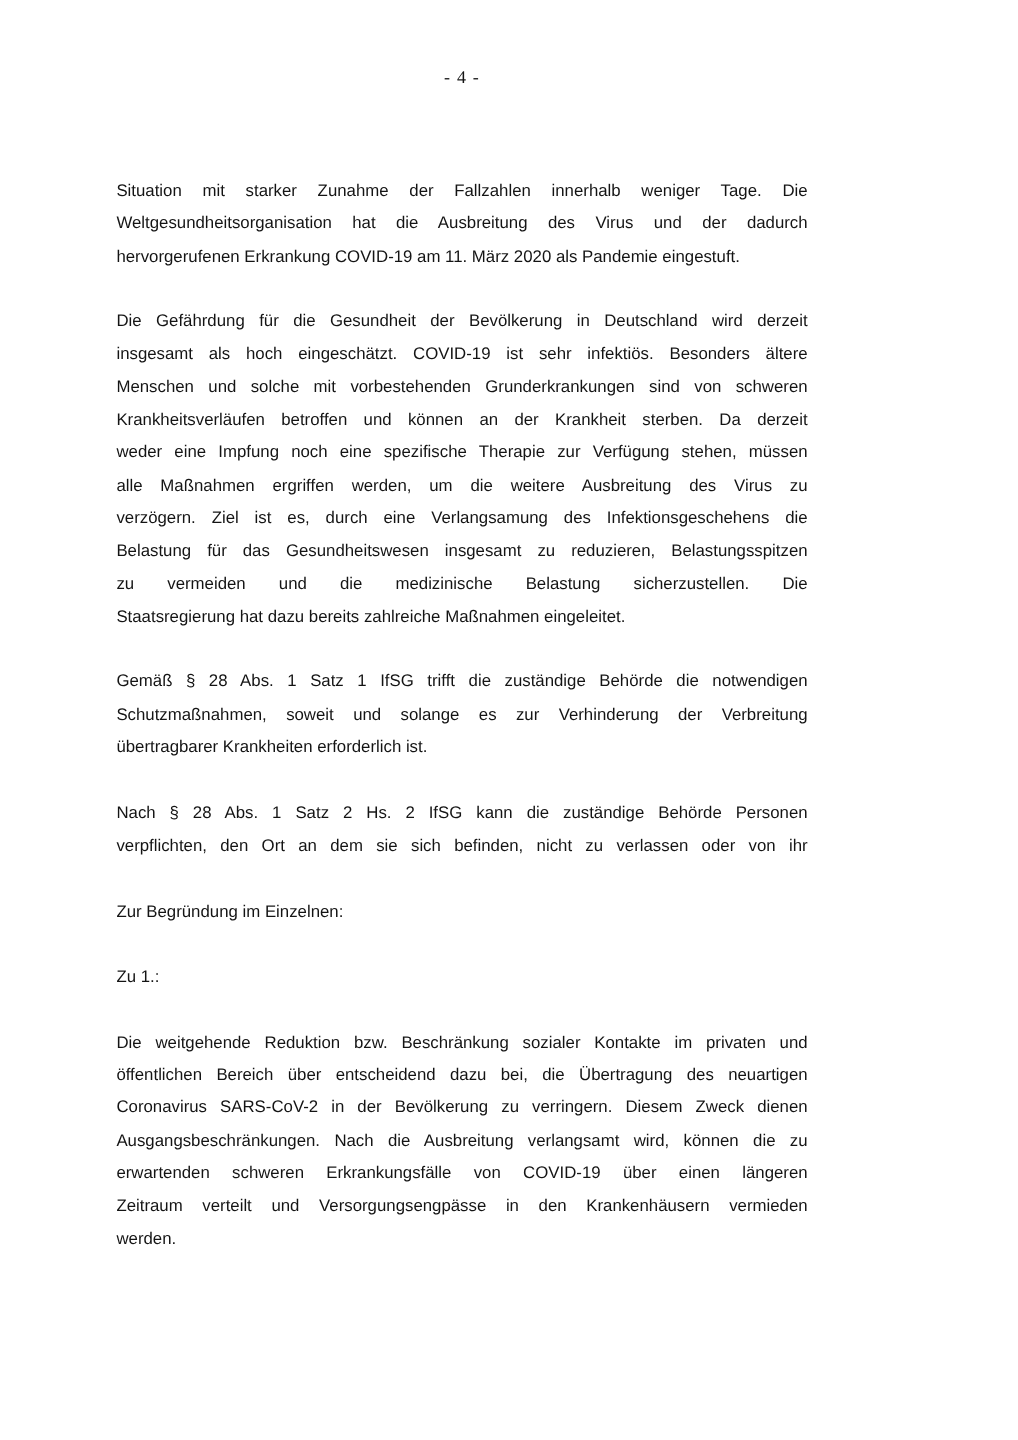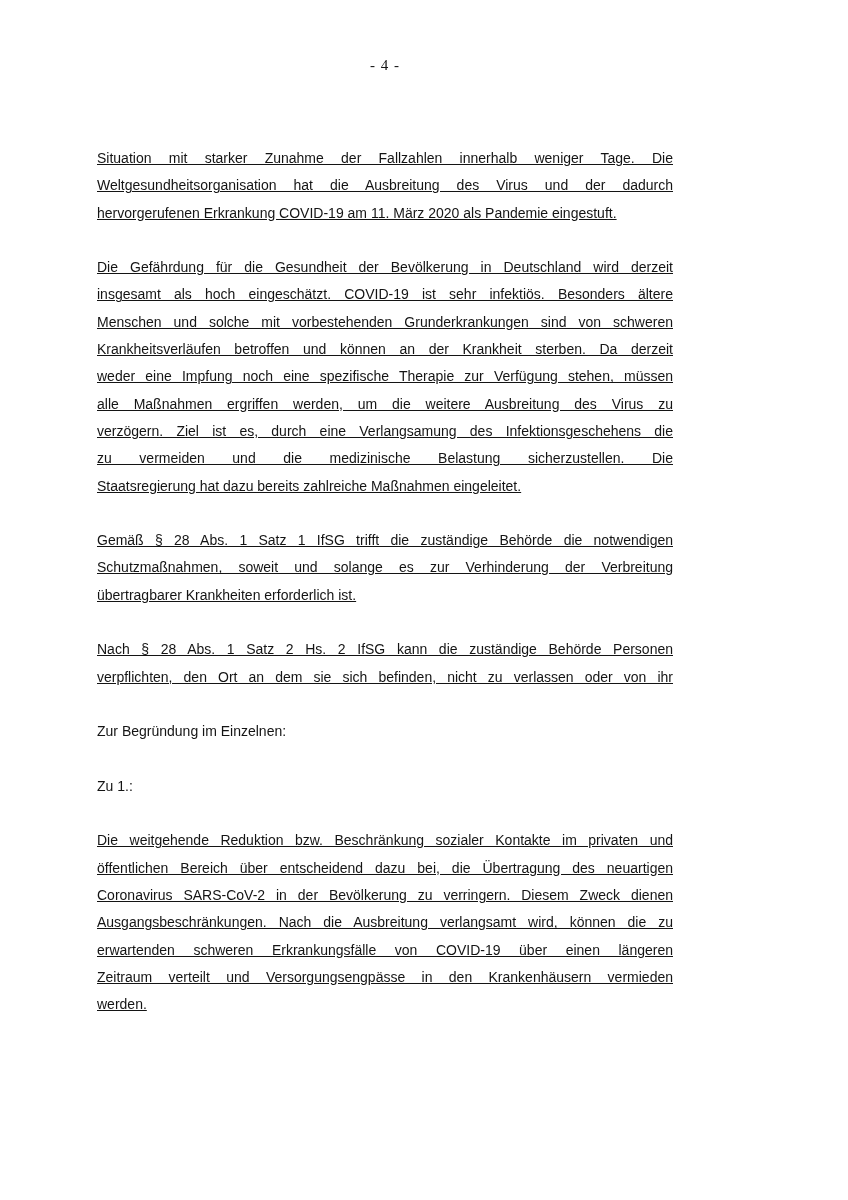--- a/index.html
+++ b/index.html
@@ -34,21 +34,20 @@
     font-size: 14px;
     line-height: 27.3px;
     margin-top: 27.3px;
   }
   .block.first {
     margin-top: 66px;
   }
   .line {
     text-align: justify;
     text-align-last: justify;
-    text-decoration: underline;
     -moz-text-align-last: justify;
   }
   .line.last {
     text-align: right;
     text-align-last: left;
     -moz-text-align-last: left;
   }
   .heading-line {
     text-align: left;
   }
@@ -68,20 +67,21 @@
           <div class="line last">hervorgerufenen Erkrankung COVID-19 am 11. März 2020 als Pandemie eingestuft.</div>
         </div>
         <div class="block">
           <div class="line">Die Gefährdung für die Gesundheit der Bevölkerung in Deutschland wird derzeit</div>
           <div class="line">insgesamt als hoch eingeschätzt. COVID-19 ist sehr infektiös. Besonders ältere</div>
           <div class="line">Menschen und solche mit vorbestehenden Grunderkrankungen sind von schweren</div>
           <div class="line">Krankheitsverläufen betroffen und können an der Krankheit sterben. Da derzeit</div>
           <div class="line">weder eine Impfung noch eine spezifische Therapie zur Verfügung stehen, müssen</div>
           <div class="line">alle Maßnahmen ergriffen werden, um die weitere Ausbreitung des Virus zu</div>
           <div class="line">verzögern. Ziel ist es, durch eine Verlangsamung des Infektionsgeschehens die</div>
+          <div class="line">Belastung für das Gesundheitswesen insgesamt zu reduzieren, Belastungsspitzen</div>
           <div class="line">zu vermeiden und die medizinische Belastung sicherzustellen. Die</div>
           <div class="line last">Staatsregierung hat dazu bereits zahlreiche Maßnahmen eingeleitet.</div>
         </div>
         <div class="block">
           <div class="line">Gemäß § 28 Abs. 1 Satz 1 IfSG trifft die zuständige Behörde die notwendigen</div>
           <div class="line">Schutzmaßnahmen, soweit und solange es zur Verhinderung der Verbreitung</div>
           <div class="line last">übertragbarer Krankheiten erforderlich ist.</div>
         </div>
         <div class="block">
           <div class="line">Nach § 28 Abs. 1 Satz 2 Hs. 2 IfSG kann die zuständige Behörde Personen</div>

